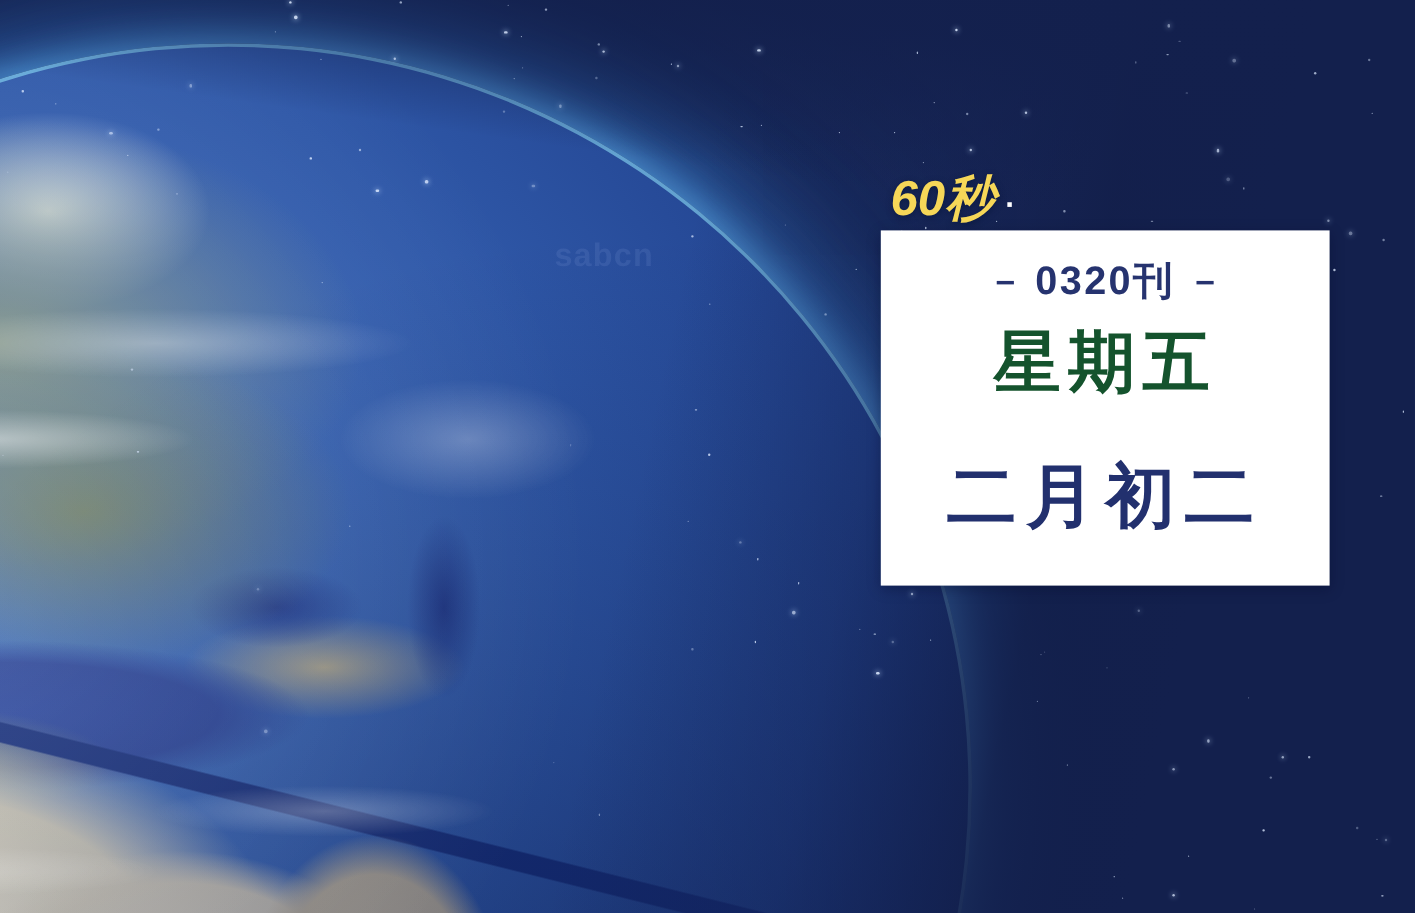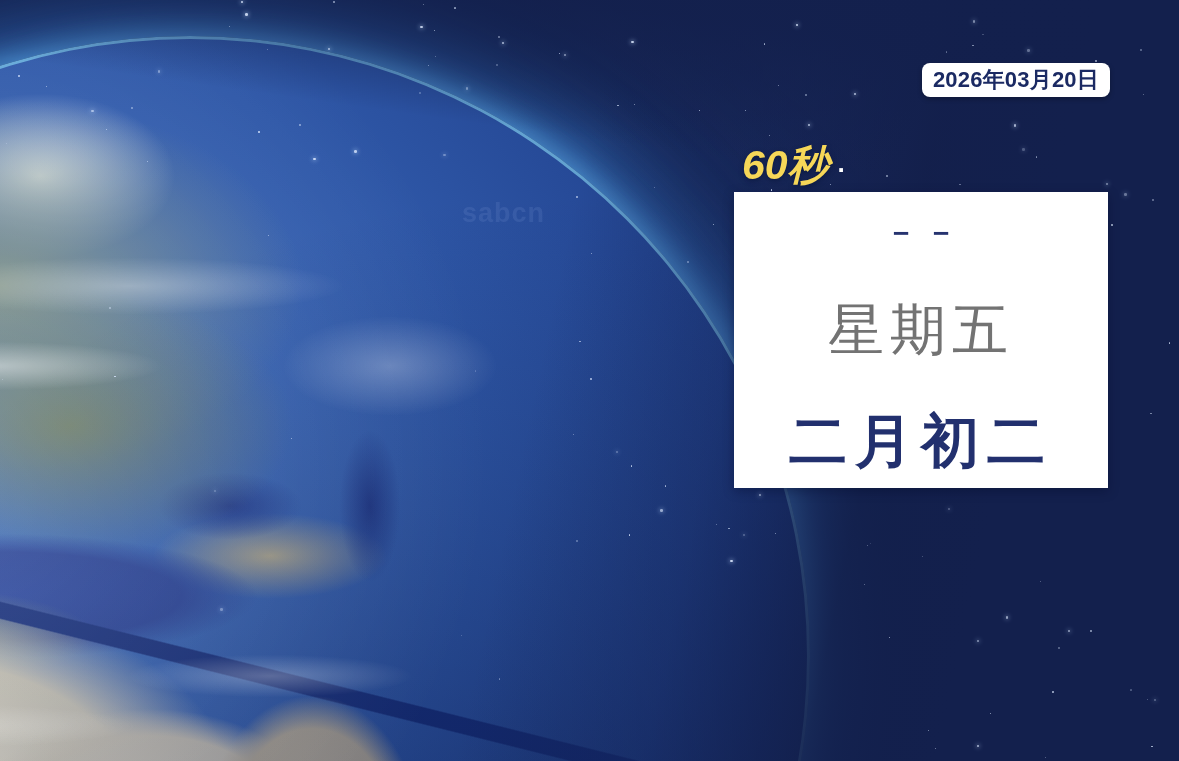--- a/index.html
+++ b/index.html
@@ -179,22 +179,22 @@
     padding-top:14px;
   }
   .issue{
     font-size:33px; font-weight:800; letter-spacing:2px;
     color:#26336f;
     display:flex; align-items:center; gap:10px;
     margin-top:6px;
   }
   .issue .dash{font-weight:700;font-size:30px;letter-spacing:0;}
   .weekday{
-    font-size:56px; font-weight:400; letter-spacing:6px;
-    color:#737373; margin-top:40px;
+    font-size:56px; font-weight:700; letter-spacing:6px;
+    color:#14532d; margin-top:8px;
   }
   .lunar{
     font-size:58px; font-weight:900; letter-spacing:8px;
     color:#22306e; margin-top:34px;
   }
 
   
   .slogan{
     position:absolute; left:32px; top:572px;
     width:1078px; height:86px;
@@ -372,35 +372,33 @@
       <i style="left: 698.7px; top: 109.5px; width: 1.8px; height: 1.8px; opacity: 0.8;"></i>
       <i style="left: 1151.2px; top: 745.7px; width: 1.7px; height: 1.7px; opacity: 0.8;"></i>
       <i style="left: 1022.4px; top: 148.1px; width: 2.7px; height: 2.7px; opacity: 0.3; box-shadow: rgba(200, 225, 255, 0.5) 0px 0px 4px 1px;"></i>
       <i style="left: 1044.6px; top: 756.7px; width: 0.8px; height: 0.8px; opacity: 0.47;"></i>
       <i style="left: 1006.6px; top: 218.8px; width: 1.5px; height: 1.5px; opacity: 0.85;"></i>
       <i style="left: 664.8px; top: 485px; width: 1.6px; height: 1.6px; opacity: 0.73;"></i>
     </div>
 
   <div class="watermark">sabcn</div>
 
-  <div class="date-badge">
-    <span>2026年03月20日</span>
-  </div>
 
   <div class="brand">
   </div>
 
   <div class="headline">
     <span class="h-60">60秒</span>
     <span class="h-dot">·</span>
   </div>
 
   <div class="info-card">
     <div class="issue">
       <span class="dash">－</span>
+      <span>0320刊</span>
       <span class="dash">－</span>
     </div>
     <div class="weekday">星期五</div>
     <div class="lunar">二月初二</div>
   </div>
 
 
 </div>
 
 </body></html>

